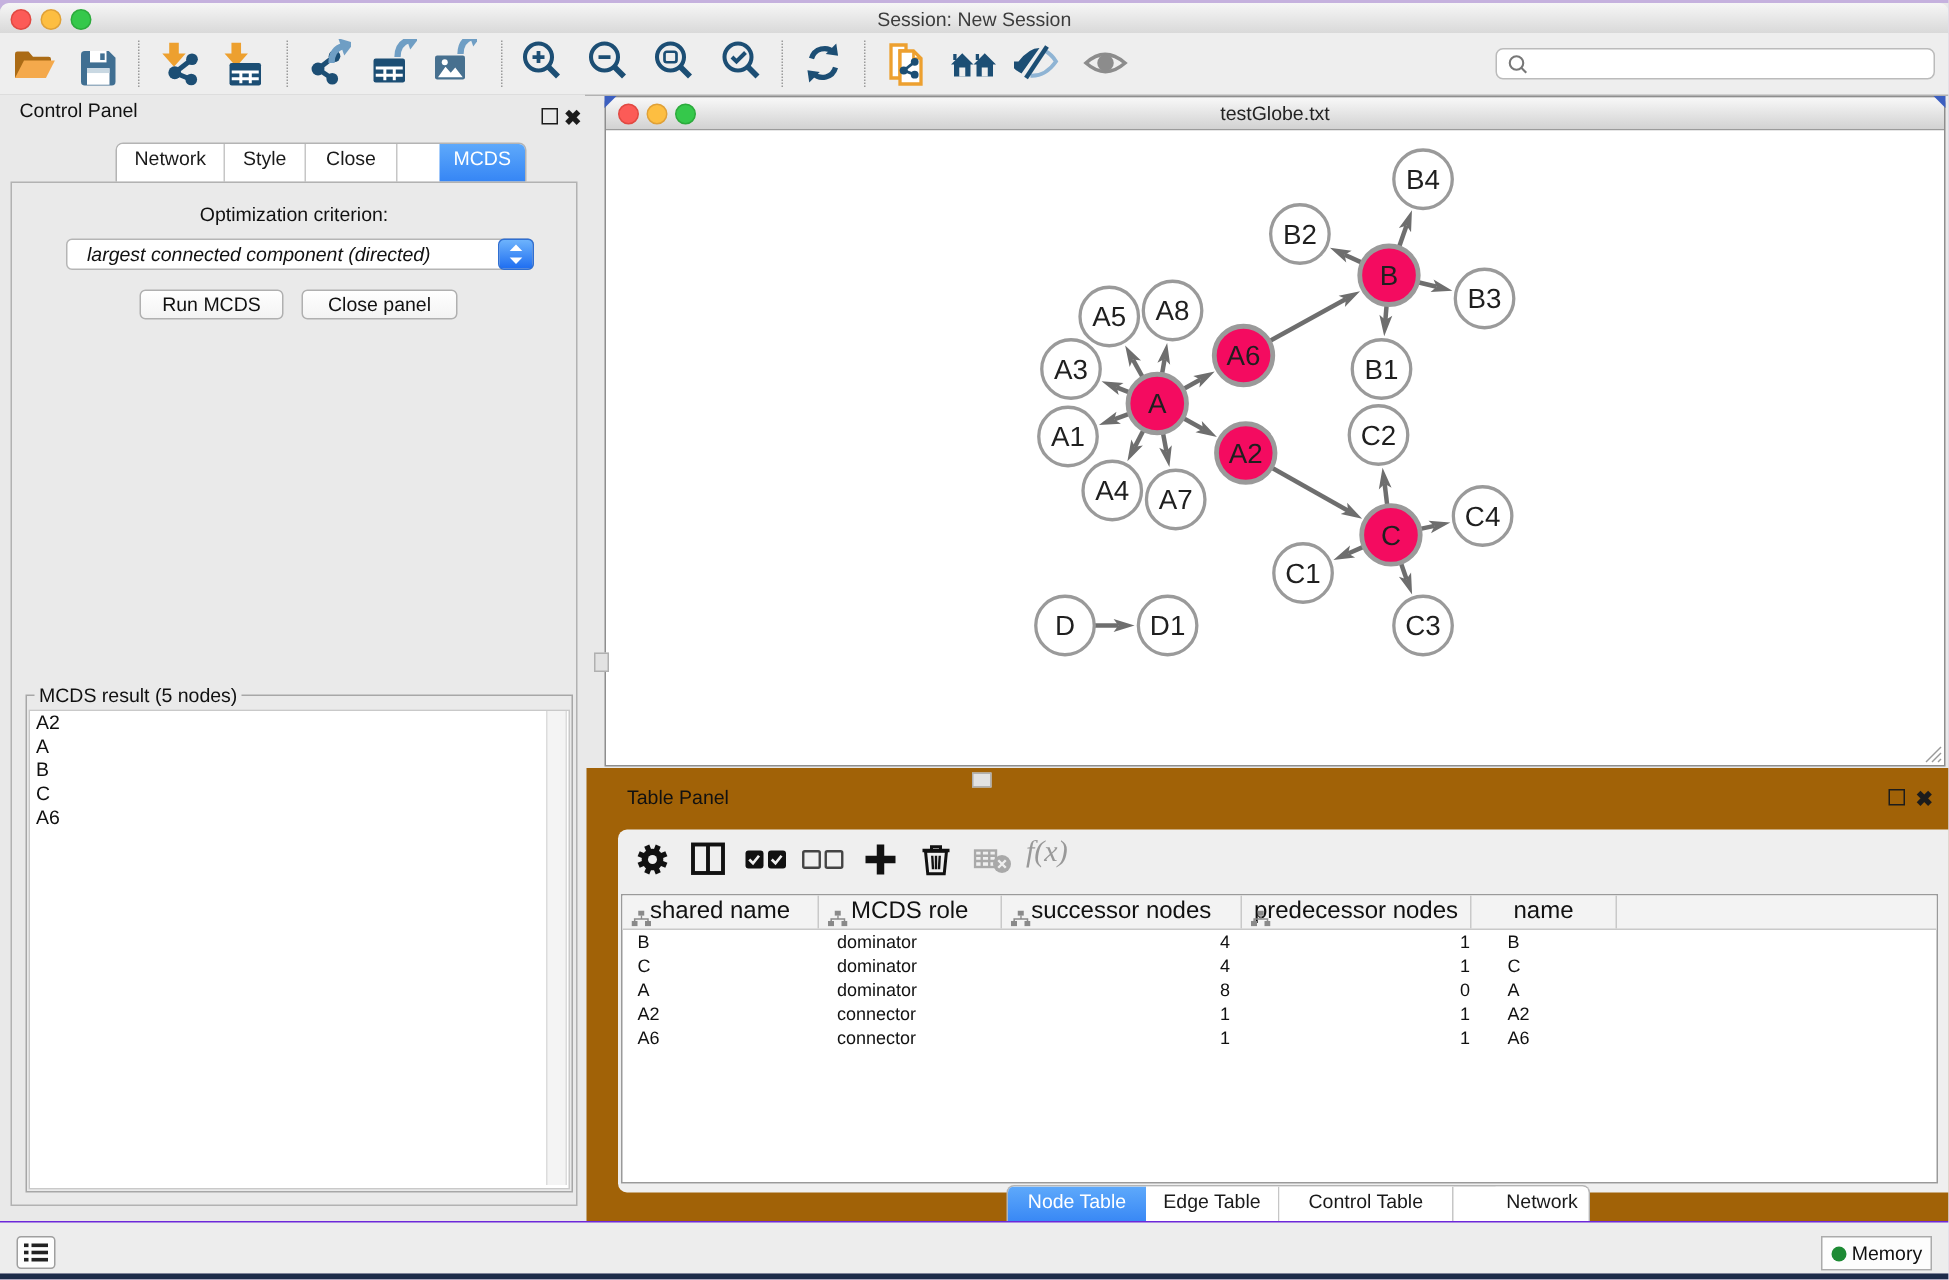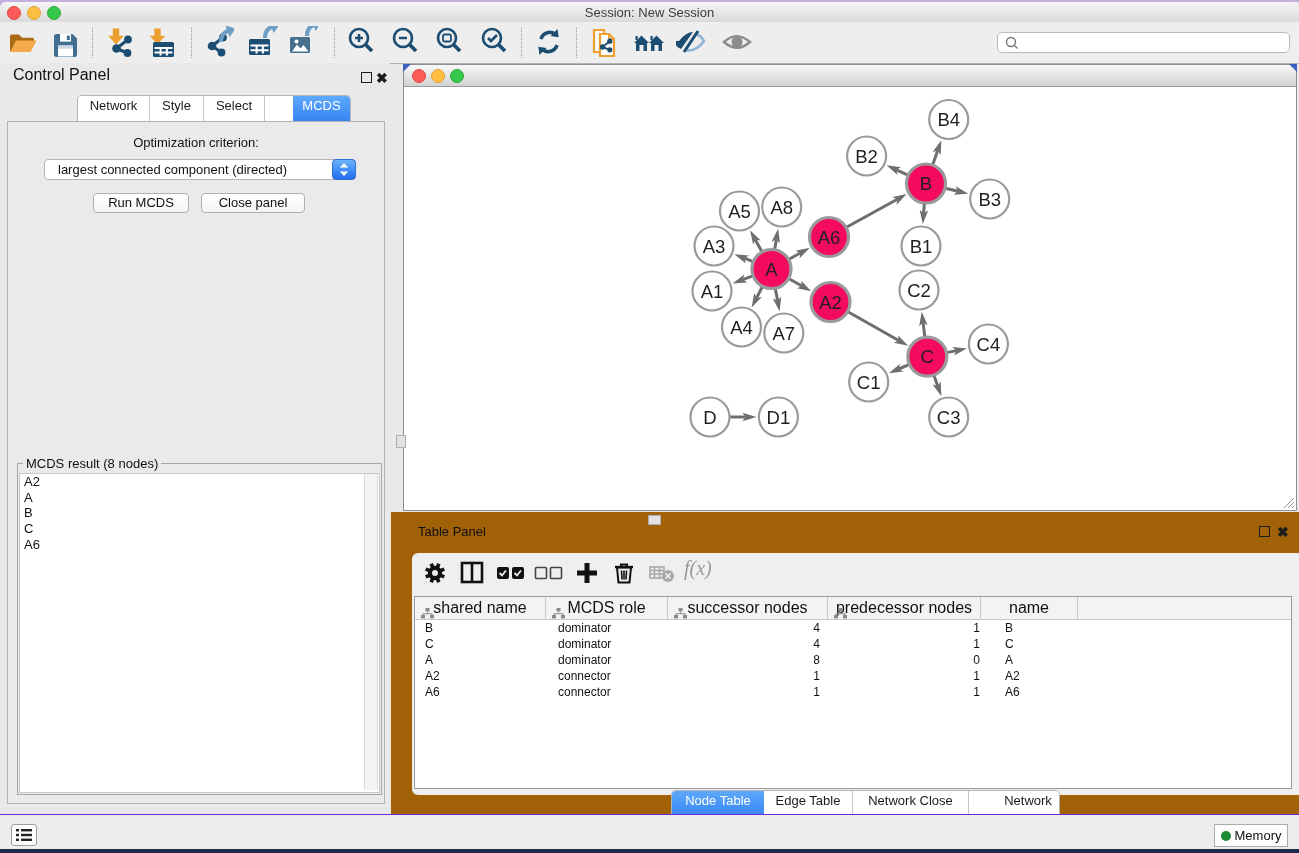--- a/index.html
+++ b/index.html
@@ -13,35 +13,35 @@
 #titletext{position:absolute;top:3px;left:0;width:100%;text-align:center;
  font-size:13px;color:#3c3c3c;}
 #toolbar{position:absolute;left:0;top:20px;width:1299px;height:41px;
  background:#eeeeee;border-bottom:1px solid #b2b2b2;}
 .tsep{position:absolute;top:5px;height:31px;width:0;border-left:1px dotted #9a9a9a;}
 .ticon{position:absolute;top:4px;}
 #searchbox{position:absolute;left:997px;top:10px;width:291px;height:19px;
  background:#fff;border:1px solid #bbb;border-radius:5px;}
 
 #cpanel{position:absolute;left:0;top:61px;width:390px;height:751px;background:#e9e9e9;}
-#cp-title{position:absolute;left:13px;top:3px;font-size:16px;color:#111;}
+#cp-title{position:absolute;left:13px;top:3px;font-size:13px;color:#111;}
 .wbtn{position:absolute;width:9px;height:9px;border:1.6px solid #1c1c1c;background:transparent;}
 .xbtn{position:absolute;font-size:14px;font-weight:bold;color:#1c1c1c;line-height:10px;}
 .seg{position:absolute;display:flex;height:36px;border-radius:4px;
  box-shadow:0 0 0 1px #b4b4b4;overflow:hidden;background:#fff;}
 .seg div{font-size:13px;color:#1a1a1a;text-align:center;line-height:19px;
  border-right:1px solid #c6c6c6;background:#fff;}
 .seg div:last-child{border-right:none;margin-left:28px;}
 .seg div.sel{background:linear-gradient(#5ea9fb,#2476f2);color:#fff;border-right:none;}
 #tabcontent{position:absolute;left:7px;top:58px;width:376px;height:681px;
  border:1px solid #b2b2b2;background:#eaeaea;}
 #optlabel{position:absolute;left:0;top:13px;width:100%;text-align:center;font-size:13px;color:#111;}
 #combo{position:absolute;left:36px;top:37px;width:310px;height:19px;background:#fff;
  border:1px solid #b5b5b5;border-radius:4px;font-size:13px;color:#111;line-height:19px;}
-#combo span{padding-left:13px;}
+#combo span{padding-left:13px;font-style:italic;}
 #combostep{position:absolute;right:-1px;top:-1px;width:22px;height:19px;border-radius:4px;
  background:linear-gradient(#6db3fc,#1f6ef1);border:1px solid #2f6fd2;}
 .btn{position:absolute;height:18px;background:linear-gradient(#ffffff,#f3f3f3);
  border:1px solid #b0b0b0;border-radius:4px;font-size:13px;color:#111;
  text-align:center;line-height:18px;}
 #fieldset{position:absolute;left:9px;top:341px;width:363px;height:330px;
  border:1px solid #a7a7a7;background:#eaeaea;}
 #fieldset .lab{position:absolute;left:5px;top:-8px;background:#eaeaea;
  padding:0 3px;font-size:13px;color:#111;}
 #mlist{position:absolute;left:1px;top:9px;width:359px;height:318px;background:#fff;
@@ -217,51 +217,52 @@
         </svg>
       </div>
     </div>
   <div id="cpanel">
     <div id="cp-title">Control Panel</div>
     <div class="wbtn" style="left:361px;top:9px;"></div>
     <div class="xbtn" style="left:376px;top:10px;">✖</div>
     <div class="seg" style="left:78px;top:33px;">
       <div style="width:71px;">Network</div>
       <div style="width:53px;">Style</div>
-      <div style="width:60px;">Select</div>
+      <div style="width:60px;">Close</div>
       <div class="sel" style="width:57px;">MCDS</div>
     </div>
     <div id="tabcontent">
       <div id="optlabel">Optimization criterion:</div>
       <div id="combo"><span>largest connected component (directed)</span>
         <div id="combostep"><svg width="22" height="19" viewBox="0 0 22 19">
               <path d="M11 3 l4.2 4.4 h-8.4 z" fill="#fff"></path>
               <path d="M11 16 l4.2-4.4 h-8.4 z" fill="#fff"></path>
             </svg></div>
       </div>
       <div class="btn" style="left:85px;top:71px;width:94px;">Run MCDS</div>
       <div class="btn" style="left:193px;top:71px;width:102px;">Close panel</div>
       <div id="fieldset">
-        <div class="lab">MCDS result (8 nodes)</div>
+        <div class="lab">MCDS result (5 nodes)</div>
         <div id="mlist">
             <div>A2</div>
             <div>A</div>
             <div>B</div>
             <div>C</div>
             <div>A6</div>
           </div>
         <div id="mscroll"></div>
       </div>
     </div>
   </div>
   <div id="netwin">
     <div id="nettitle">
       <div class="tl" style="left:8px;top:4px;background:#fc5b57;border:0.5px solid #e14942;"></div>
       <div class="tl" style="left:27px;top:4px;background:#fdbe41;border:0.5px solid #e0a137;"></div>
       <div class="tl" style="left:46px;top:4px;background:#35c84b;border:0.5px solid #2cab3c;"></div>
+      <div class="txt">testGlobe.txt</div>
     </div>
     <svg style="position:absolute;left:0;top:21px;" width="892" height="423" viewBox="404 86 892 423" font-family="Liberation Sans, sans-serif">
         <line x1="752.7" y1="275.9" x2="742.8" y2="279.6" stroke="#6e6e6e" stroke-width="3"></line>
 <polygon points="732.6,283.4 744.3,274.5 742.8,279.6 747.3,282.5" fill="#6e6e6e"></polygon>
 <line x1="752.9" y1="261.6" x2="744.5" y2="258.2" stroke="#6e6e6e" stroke-width="3"></line>
 <polygon points="734.4,254.2 749.0,255.4 744.5,258.2 745.8,263.4" fill="#6e6e6e"></polygon>
 <line x1="762.3" y1="286.8" x2="756.6" y2="297.9" stroke="#6e6e6e" stroke-width="3"></line>
 <polygon points="751.6,307.5 754.2,293.0 756.6,297.9 761.9,297.0" fill="#6e6e6e"></polygon>
 <line x1="761.8" y1="251.5" x2="755.3" y2="239.7" stroke="#6e6e6e" stroke-width="3"></line>
 <polygon points="750.1,230.3 760.7,240.4 755.3,239.7 753.1,244.6" fill="#6e6e6e"></polygon>
@@ -459,21 +460,21 @@
         <div class="trow" style="left:590px;top:71px;">A2</div>
         <div class="trow" style="left:10px;top:87px;">A6</div>
         <div class="trow" style="left:143px;top:87px;">connector</div>
         <div class="trow" style="left:253px;top:87px;width:152px;text-align:right;">1</div>
         <div class="trow" style="left:413px;top:87px;width:152px;text-align:right;">1</div>
         <div class="trow" style="left:590px;top:87px;">A6</div>
       </div>
     <div class="seg" style="left:281px;top:279px;">
       <div class="sel" style="width:92px;">Node Table</div>
       <div style="width:88px;">Edge Table</div>
-      <div style="width:115px;">Network Close</div>
+      <div style="width:115px;">Control Table</div>
       <div style="width:62px;">Network</div>
     </div>
   </div>
   <div id="statusbar">
     <div id="listbtn">
         <svg width="16" height="14" style="position:absolute;left:4px;top:3px;" viewBox="0 0 16 14">
           <g fill="#222">
             <rect x="0" y="1" width="3" height="2.4"></rect>
             <rect x="5" y="1" width="11" height="2.4"></rect>
             <rect x="0" y="5.8" width="3" height="2.4"></rect>

